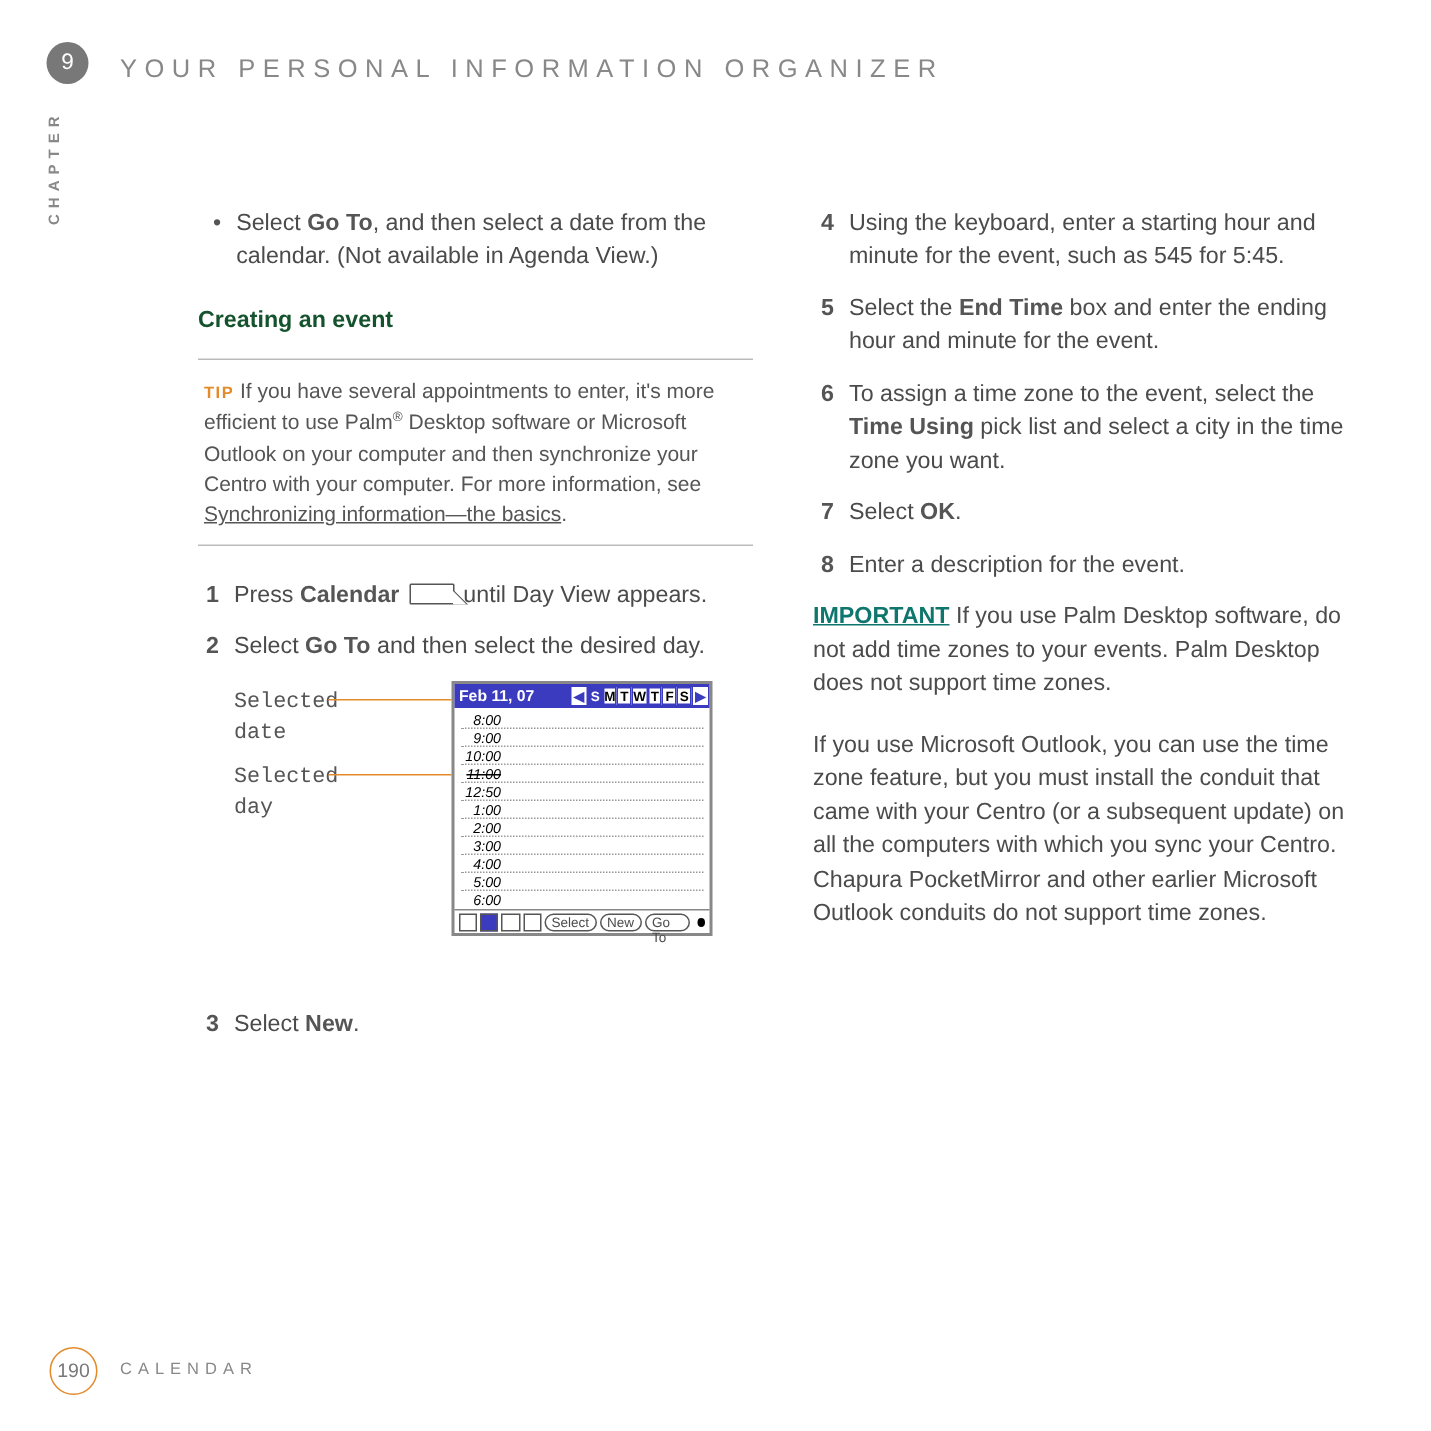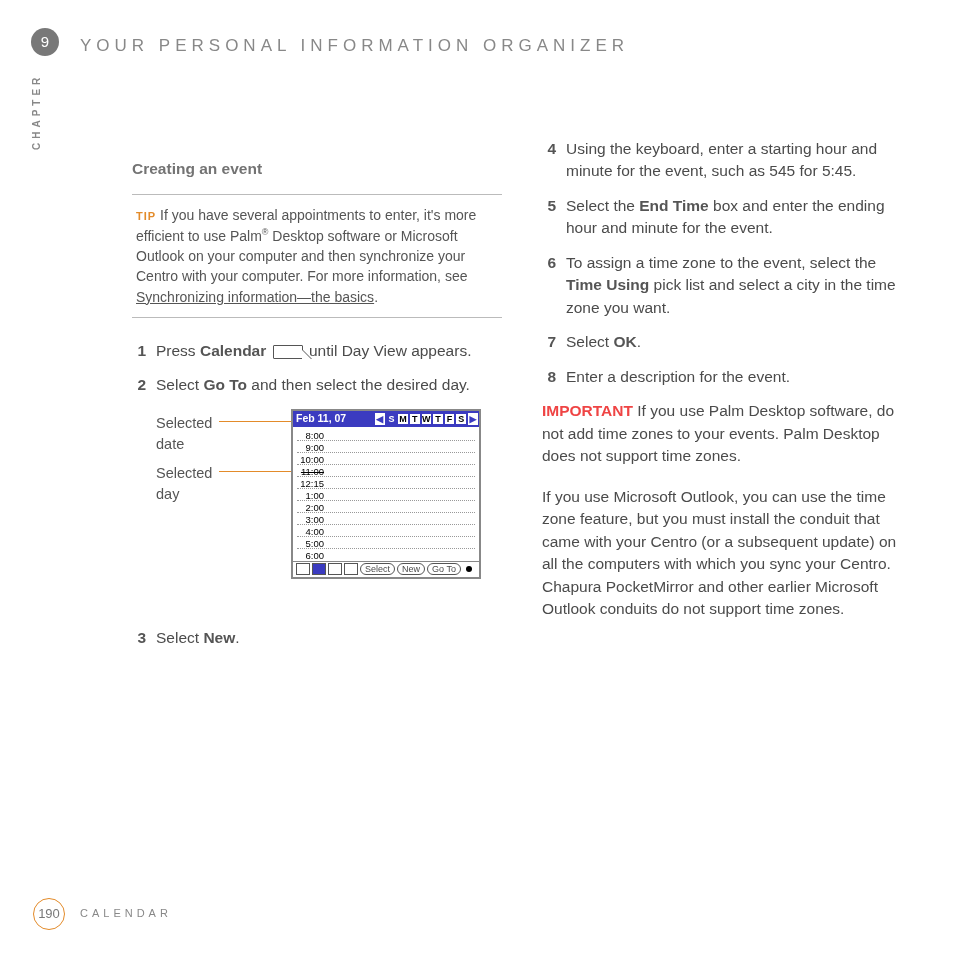--- a/index.html
+++ b/index.html
@@ -11,71 +11,74 @@
 
 .page-num { position:absolute; left:33px; bottom:24px; width:32px; height:32px; border-radius:50%; border:1.5px solid #e38b2a; color:#787878; font-size:13px; display:flex; align-items:center; justify-content:center; }
 .footer-title { position:absolute; left:80px; bottom:32px; letter-spacing:4px; font-size:11px; color:#888; text-transform:uppercase; }
 
 .cols { position:absolute; left:132px; top:138px; width:780px; display:flex; gap:40px; }
 .col { width:370px; }
 
 .bullet-li { display:flex; gap:10px; margin-bottom:18px; }
 .bullet-li::before { content:"•"; color:#555; margin-left:10px; }
 
-.h3 { font-weight:bold; color:#737373; font-size:15.5px; margin:20px 0 14px 0; }
+.h3 { font-weight:bold; color:#14532d; font-size:15.5px; margin:20px 0 14px 0; }
 
 .tip-box { border-top:1px solid #bbb; border-bottom:1px solid #bbb; padding:10px 4px; margin-bottom:22px; font-size:14px; line-height:1.45; color:#555; }
 .tip-label { color:#e38b2a; font-weight:bold; font-size:11px; letter-spacing:1px; }
 .tip-box sup { font-size:9px; }
 .underline { text-decoration:underline;text-align:right; }
 
 ol.steps { list-style:none; }
 ol.steps > li { display:flex; gap:10px; margin-bottom:12px; }
 ol.steps > li > .num { font-weight:bold; color:#555; min-width:14px; text-align:right; }
 ol.steps > li > .body { flex:1; }
 .b { font-weight:bold; color:#555; }
 
 .cal-icon { display:inline-block; width:30px; height:14px; border:1px solid #555; border-radius:1px; vertical-align:middle; position:relative; margin:0 2px; }
 .cal-icon::after { content:""; position:absolute; right:-9px; bottom:-1px; border-top:9px solid transparent; border-left:9px solid #fff; }
 .cal-icon::before { content:""; position:absolute; right:-10px; bottom:-1px; border-top:10px solid transparent; border-left:10px solid #555; }
 
 .callouts { position:relative; margin:8px 0 18px 24px; height:200px; }
-.cl-label { position:absolute; font-size:14.5px; color:#555; text-align:left; }
+.cl-label { position:absolute; font-size:14.5px; color:#555; text-align:left;font-family:Liberation Mono, monospace; }
 .cl-line { position:absolute; background:#e38b2a; height:1px; }
 .cl-vert { position:absolute; width:1px; background:#e38b2a; }
 
-.device { position:absolute; left:135px; top:0; width:190px; border:2px solid #888; background:#fff; font-size:10px; }
+.device { position:absolute; left:145px; top:0; width:174px; border:2px solid #888; background:#fff; font-size:10px; }
 .device-hdr { background:#3b3bc0; color:#fff; font-weight:bold; height:16px; display:flex; align-items:center; }
 .device-hdr .date { padding:0 3px; font-size:10.5px; }
 .device-hdr .nav-l, .device-hdr .nav-r { background:#fff; color:#3b3bc0; width:10px; height:12px; margin:0 1px; text-align:center; line-height:12px; font-size:9px; font-weight:bold; }
 .device-hdr .days { display:flex; flex:1; gap:0; }
 .device-hdr .days span { flex:1; text-align:center; background:#fff; color:#000; font-size:9px; border:1px solid #3b3bc0; height:12px; line-height:10px; }
 .device-hdr .days span.sel { background:#3b3bc0; color:#fff; }
 .device-body { padding:2px 4px 0 4px; }
-.device-body .row { display:flex; height:12px; border-bottom:1px dotted #999; }
+.device-body .row { display:flex; height:12px; border-bottom:1px dotted #999;font-style:italic; }
 .device-body .row .t { width:30px; text-align:right; font-size:9.5px; color:#000; padding-right:3px; }
 .device-body .row .t.strike { text-decoration:line-through; }
 .device-ftr { border-top:1px solid #888; height:16px; display:flex; align-items:center; padding:1px 3px; gap:2px; }
 .device-ftr .ic { width:14px; height:12px; border:1px solid #555; font-size:8px; text-align:center; line-height:10px; }
 .device-ftr .ic.sel { background:#3b3bc0; }
 .device-ftr .btn { border:1px solid #555; border-radius:6px; padding:0 4px; font-size:9px; height:12px; line-height:10px; }
 .device-ftr .dot { width:6px; height:6px; border-radius:50%; background:#000; margin-left:3px; }
 
-.important-lbl { color:#ef4444; font-weight:bold; }
+.important-lbl { color:#0f766e; font-weight:bold;text-decoration:underline; }
 </style>
 </head>
 <body>
 
 <div class="chapter-num">9</div>
 <div class="header-title">Your Personal Information Organizer</div>
 <div class="chapter-vert">CHAPTER</div>
 
 <div class="cols">
   <div class="col">
 
+    <div class="bullet-li">
+      <div><span>Select </span><span class="b">Go To</span><span>, and then select a date from the calendar. (Not available in Agenda View.)</span></div>
+    </div>
 
     <div class="h3">Creating an event</div>
 
     <div class="tip-box">
       <span class="tip-label">TIP</span>
       <span> </span><span>If you have several appointments to enter, it's more efficient to use Palm</span><sup>®</sup><span> Desktop software or Microsoft Outlook on your computer and then synchronize your Centro with your computer. For more information, see </span><span class="underline">Synchronizing information—the basics</span><span>.</span>
     </div>
 
     <ol class="steps">
       <li>
@@ -118,21 +121,21 @@
           <div class="row">
               <span class="t">9:00</span>
             </div>
           <div class="row">
               <span class="t">10:00</span>
             </div>
           <div class="row">
               <span class="t strike">11:00</span>
             </div>
           <div class="row">
-              <span class="t">12:15</span>
+              <span class="t">12:50</span>
             </div>
           <div class="row">
               <span class="t">1:00</span>
             </div>
           <div class="row">
               <span class="t">2:00</span>
             </div>
           <div class="row">
               <span class="t">3:00</span>
             </div>

